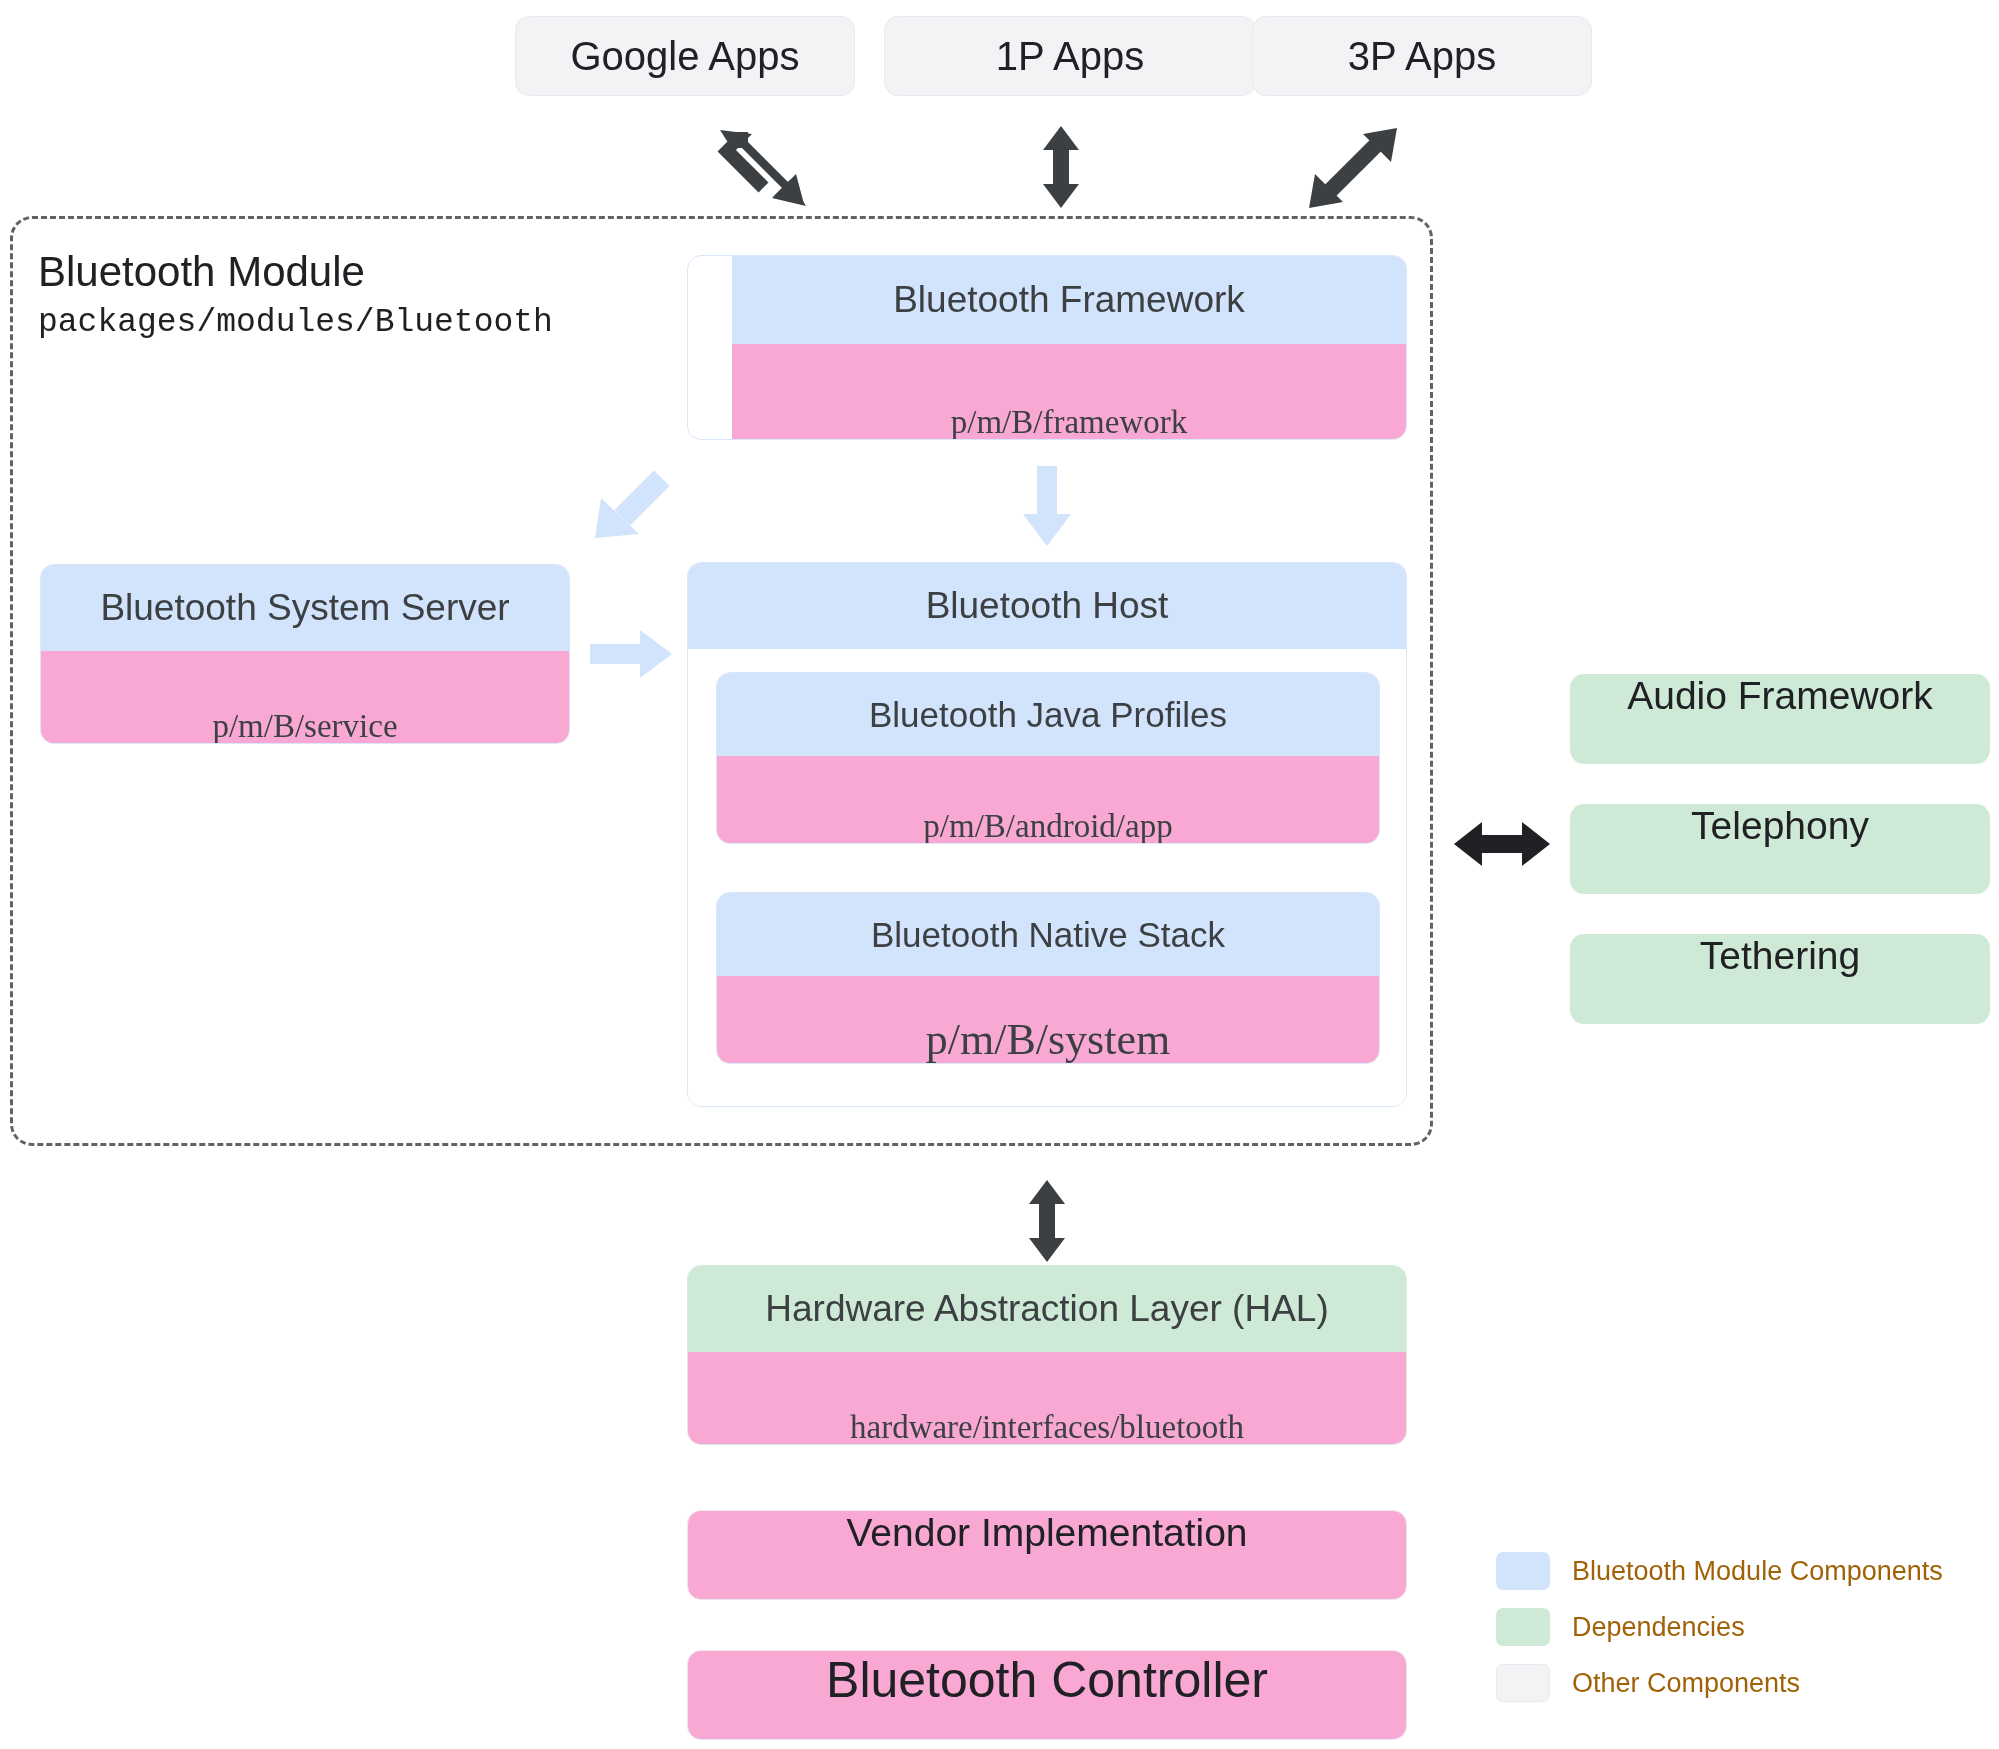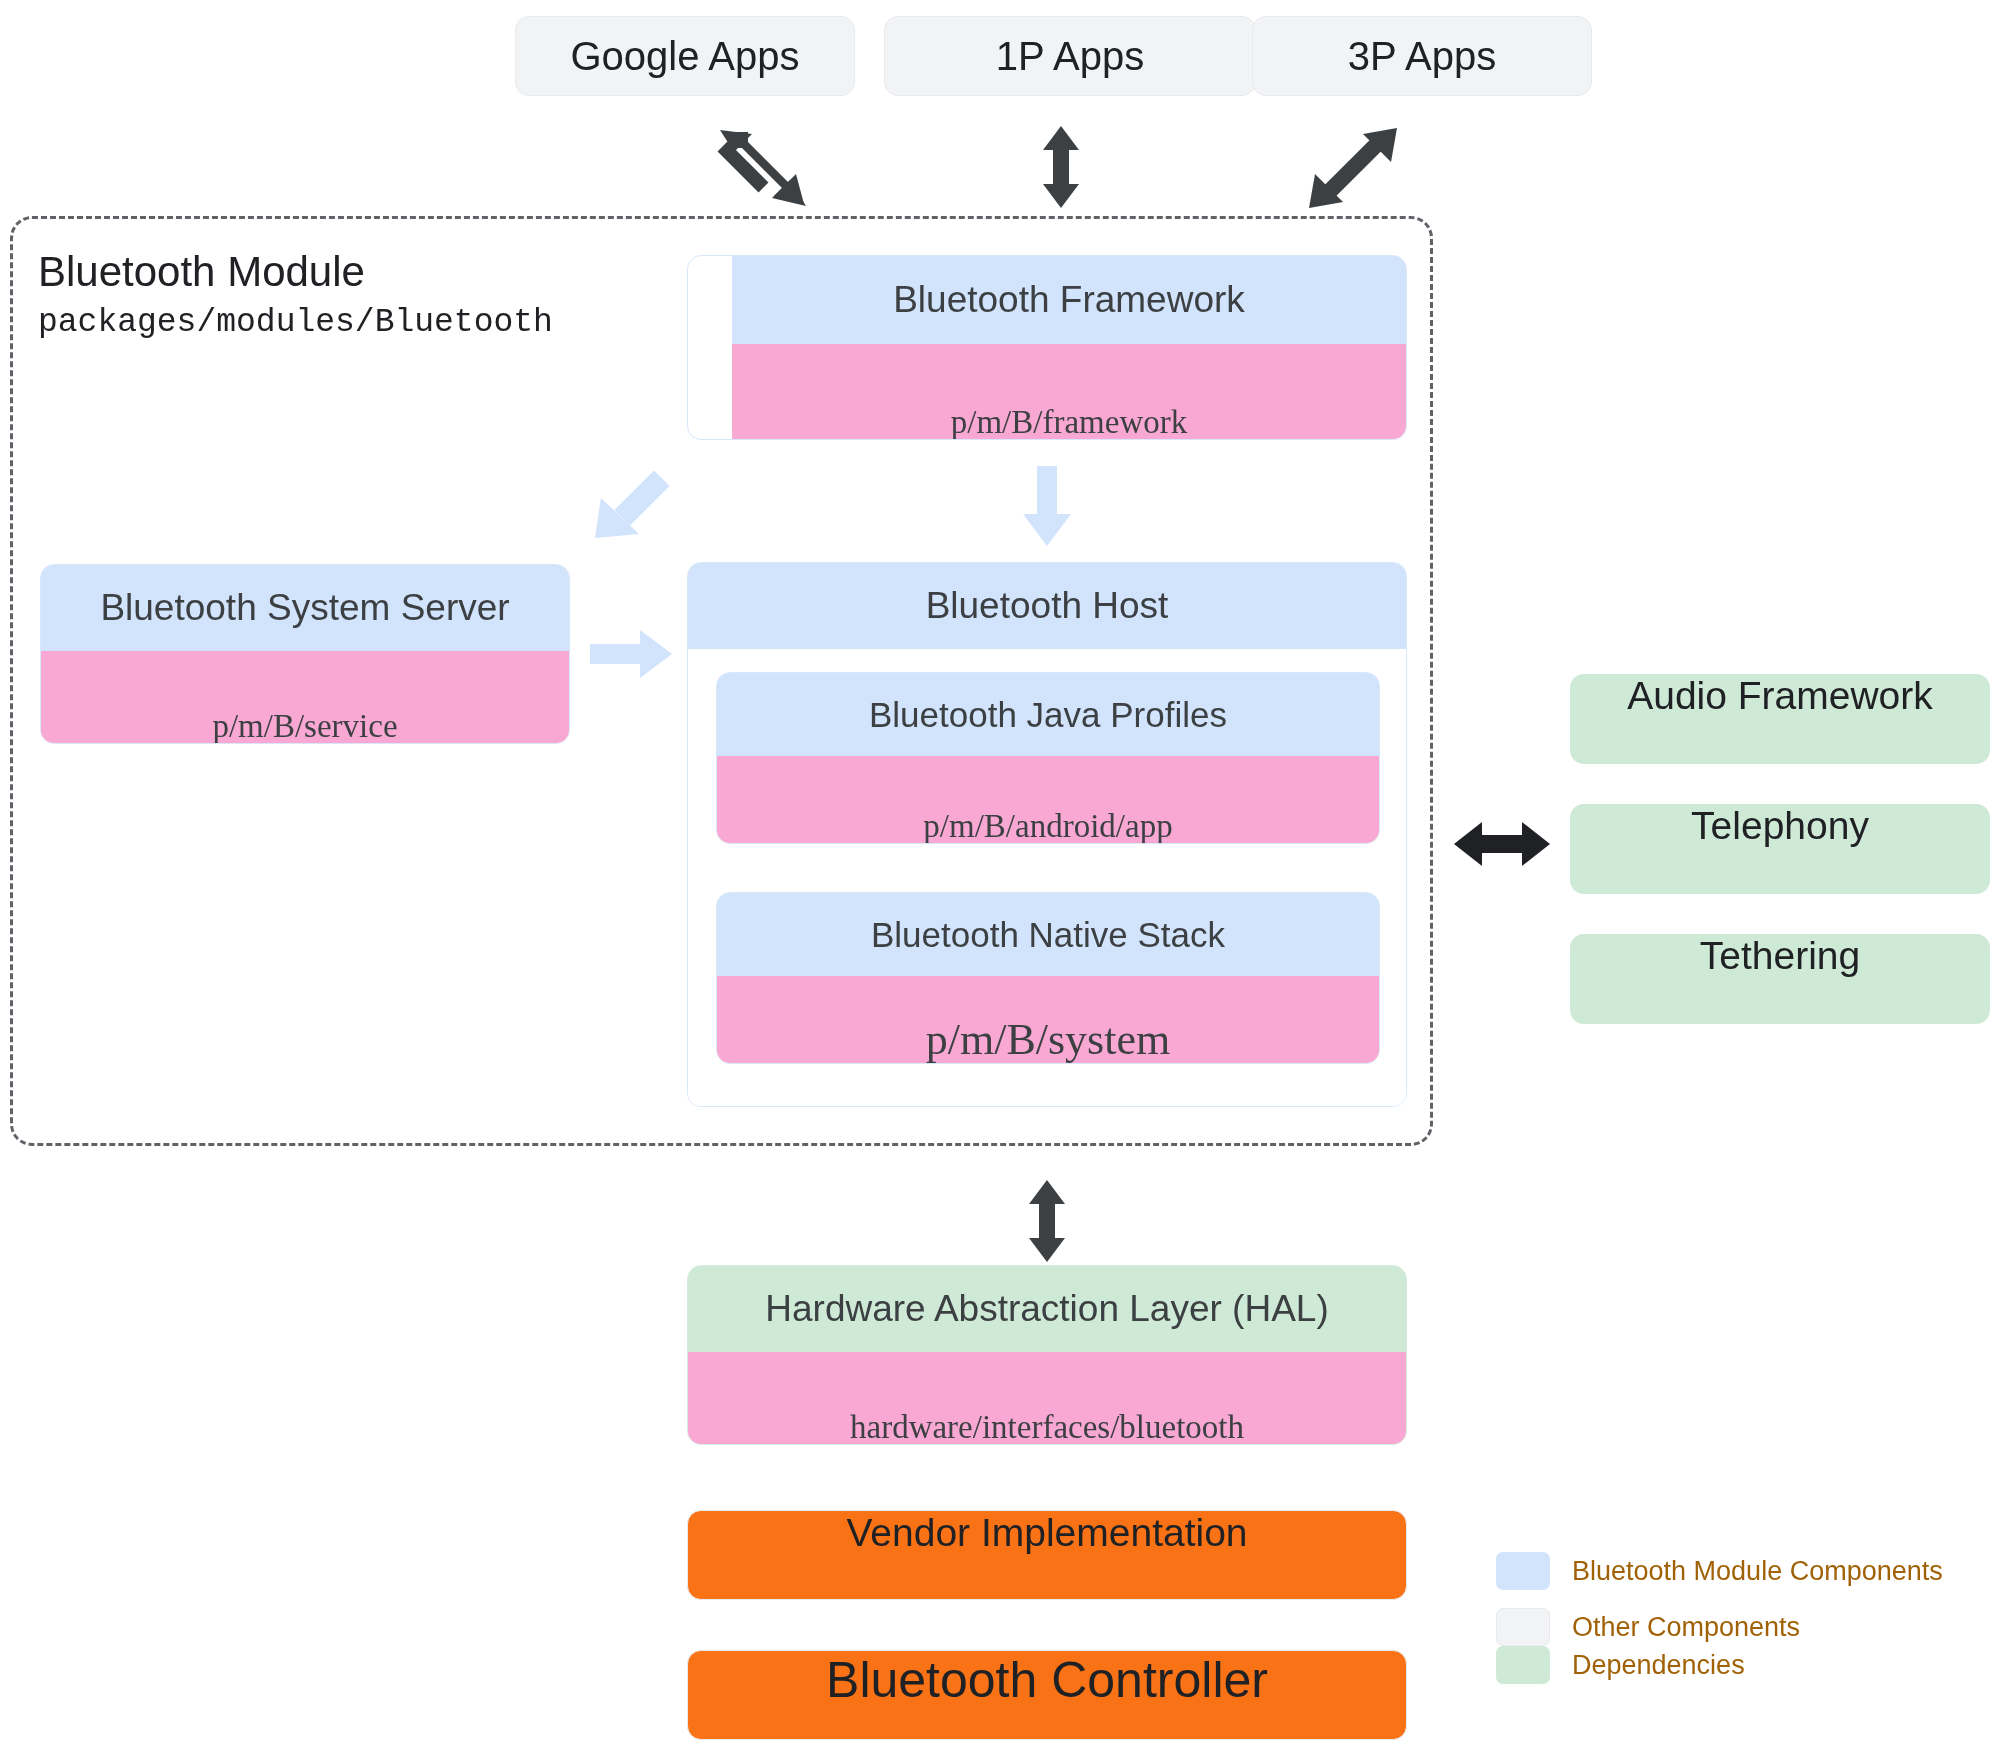--- a/index.html
+++ b/index.html
@@ -51,21 +51,21 @@
   
   .blue-card { border: 1px solid #d9e7fb; background:#ffffff; }
   .blue-card .hdr { background: #d2e3fc; }
 
   
   .green { background: #ceead6; color: #202124; }
   .green-card { border: 1px solid #d6ecdd; background:#ffffff; }
   .green-card .hdr { background: #ceead6; }
 
   
-  .gray { background: #f97316; border: 1px solid #e8eaed; color: #202124; }
+  .gray { background: #f9a8d4; border: 1px solid #e8eaed; color: #202124; }
 
   
   .legend-row { display: flex; align-items: center; }
   .legend-swatch { width: 54px; height: 38px; border-radius: 7px; margin-right: 22px; }
   .legend-label { font-size: 27px; color: #a16207; white-space: nowrap; }
   .sw-blue { background: #d2e3fc; }
   .sw-green { background: #ceead6; }
   .sw-gray { background: #f1f3f4; border: 1px solid #e8eaed; }
 
   svg { display: block; overflow: visible; }
@@ -243,23 +243,23 @@
 
   <div class="abs plain gray" style="left:687px; top:1650px; width:720px; height:90px; font-size:50px;">
     <span>Bluetooth Controller</span>
   </div>
 
   <div class="abs" style="left:1496px; top:1552px; width:480px;">
     <div class="legend-row" style="margin-bottom:18px;">
       <div class="legend-swatch sw-blue"></div>
       <div class="legend-label">Bluetooth Module Components</div>
     </div>
+    <div class="legend-row" style="margin-bottom:18px;">
+      <div class="legend-swatch sw-green"></div>
+      <div class="legend-label">Dependencies</div>
+    </div>
     <div class="legend-row">
       <div class="legend-swatch sw-gray"></div>
       <div class="legend-label">Other Components</div>
     </div>
-    <div class="legend-row" style="margin-bottom:18px;">
-      <div class="legend-swatch sw-green"></div>
-      <div class="legend-label">Dependencies</div>
-    </div>
   </div>
 
 </div>
 
 </body></html>

